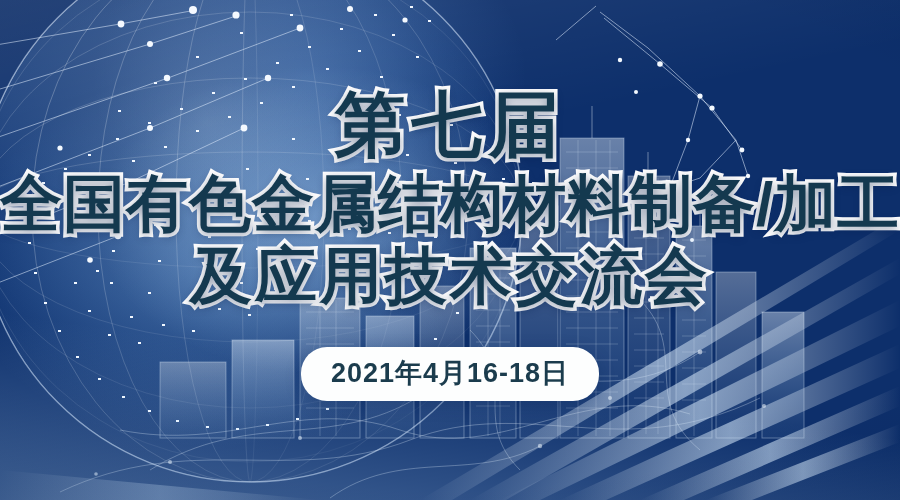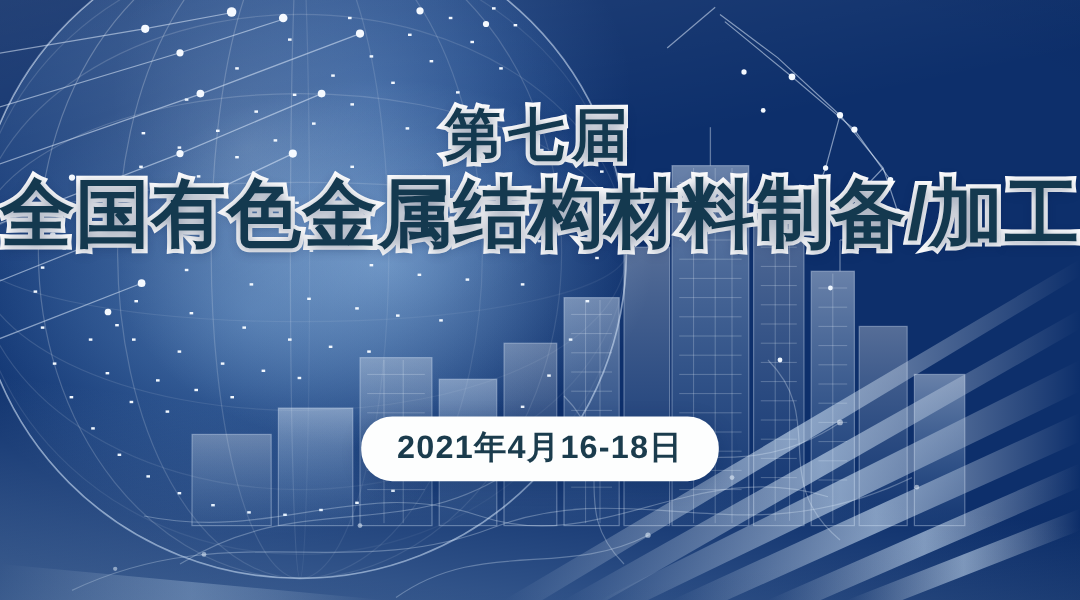--- a/index.html
+++ b/index.html
@@ -54,21 +54,21 @@
     display:block;
     color:#14394f;
     font-weight:bold;
     letter-spacing:2px;
     line-height:1.04;
     -webkit-text-stroke:7px #ffffff;
     paint-order:stroke fill;
     text-shadow:0 3px 10px rgba(6,28,70,.45);
     white-space:nowrap;
   }
-  .t1{font-size:47px;letter-spacing:6px;}
+  .t1{font-size:71px;letter-spacing:6px;}
   .t2{font-size:62px;margin-top:10px;letter-spacing:1px;}
   .t3{font-size:62px;margin-top:8px;letter-spacing:3px;}
 
   
   .pill-wrap{
     position:absolute;left:0;right:0;top:347px;
     display:flex;justify-content:center;
   }
   .pill{
     background:#fdfefe;
@@ -394,20 +394,21 @@
       </g>
     </svg>
   </div>
 
   <div class="layer sheen"></div>
   <div class="layer vignette"></div>
 
   <div class="title-block">
     <span class="t-line t1">第七届</span>
     <span class="t-line t2">全国有色金属结构材料制备/加工</span>
+    <span class="t-line t3">及应用技术交流会</span>
   </div>
 
   <div class="pill-wrap">
     <div class="pill">
       <span class="date">2021年4月16-18日</span>
     </div>
   </div>
 
 </div>
 

